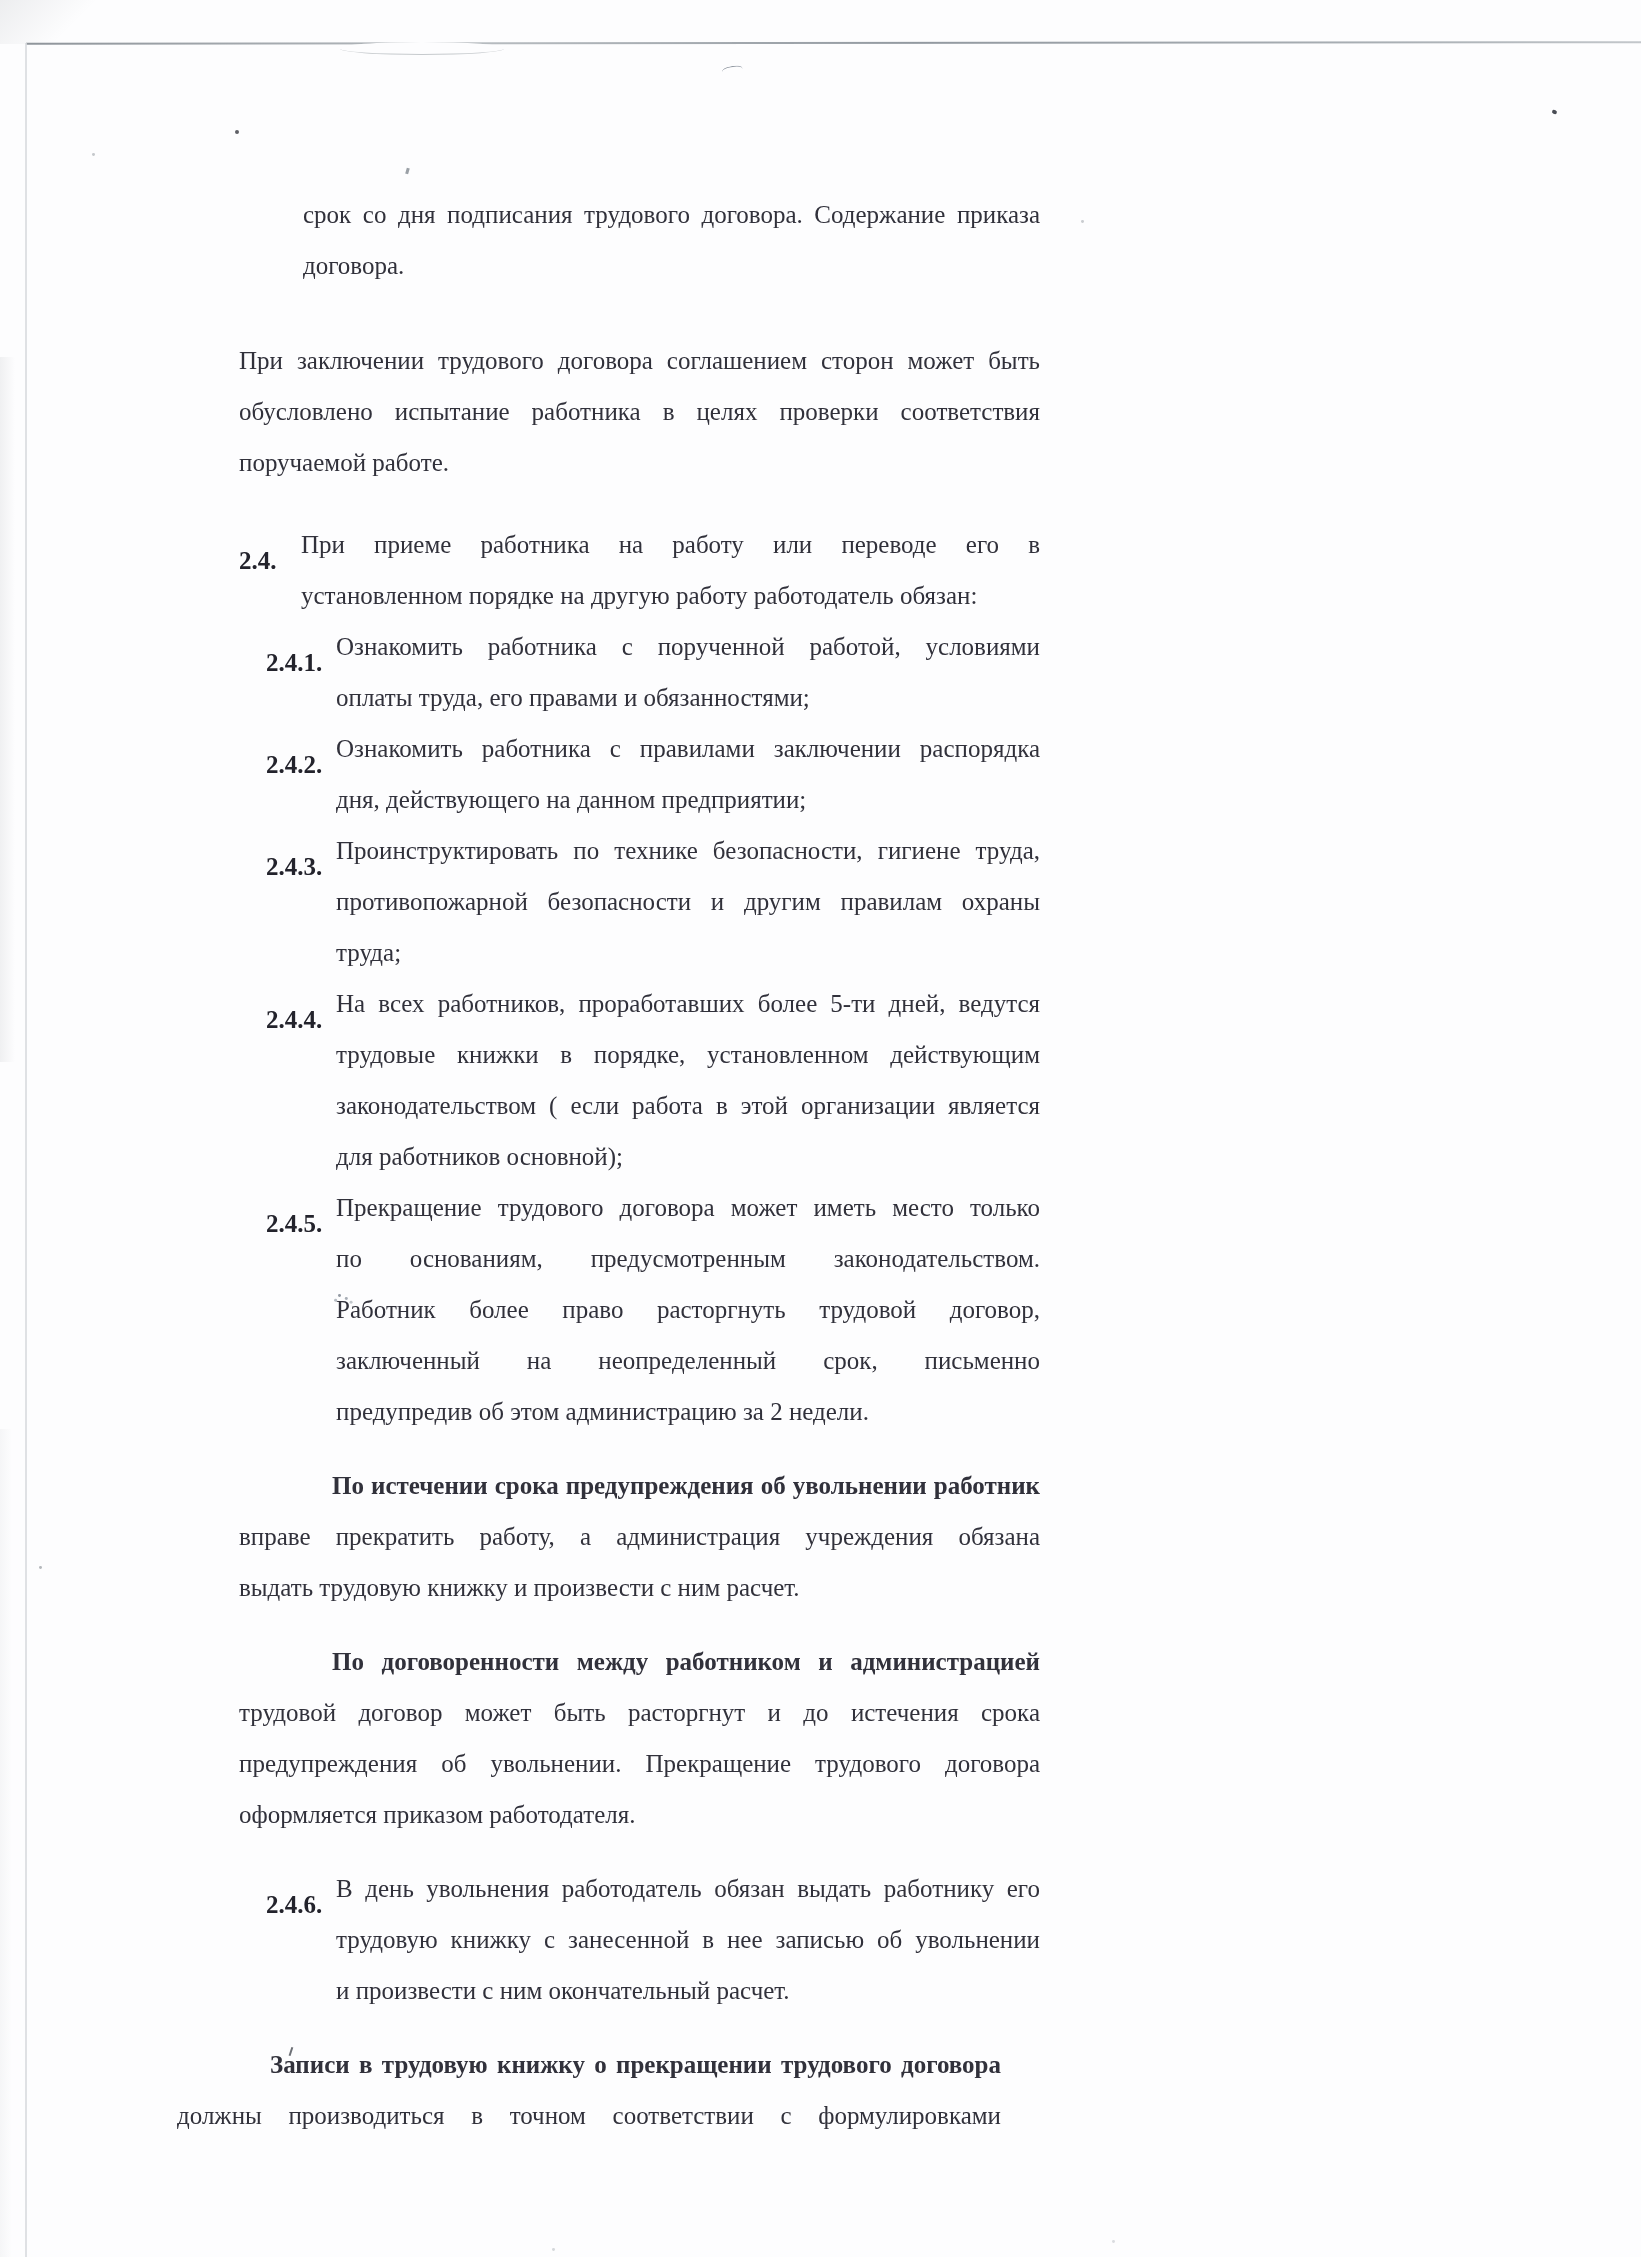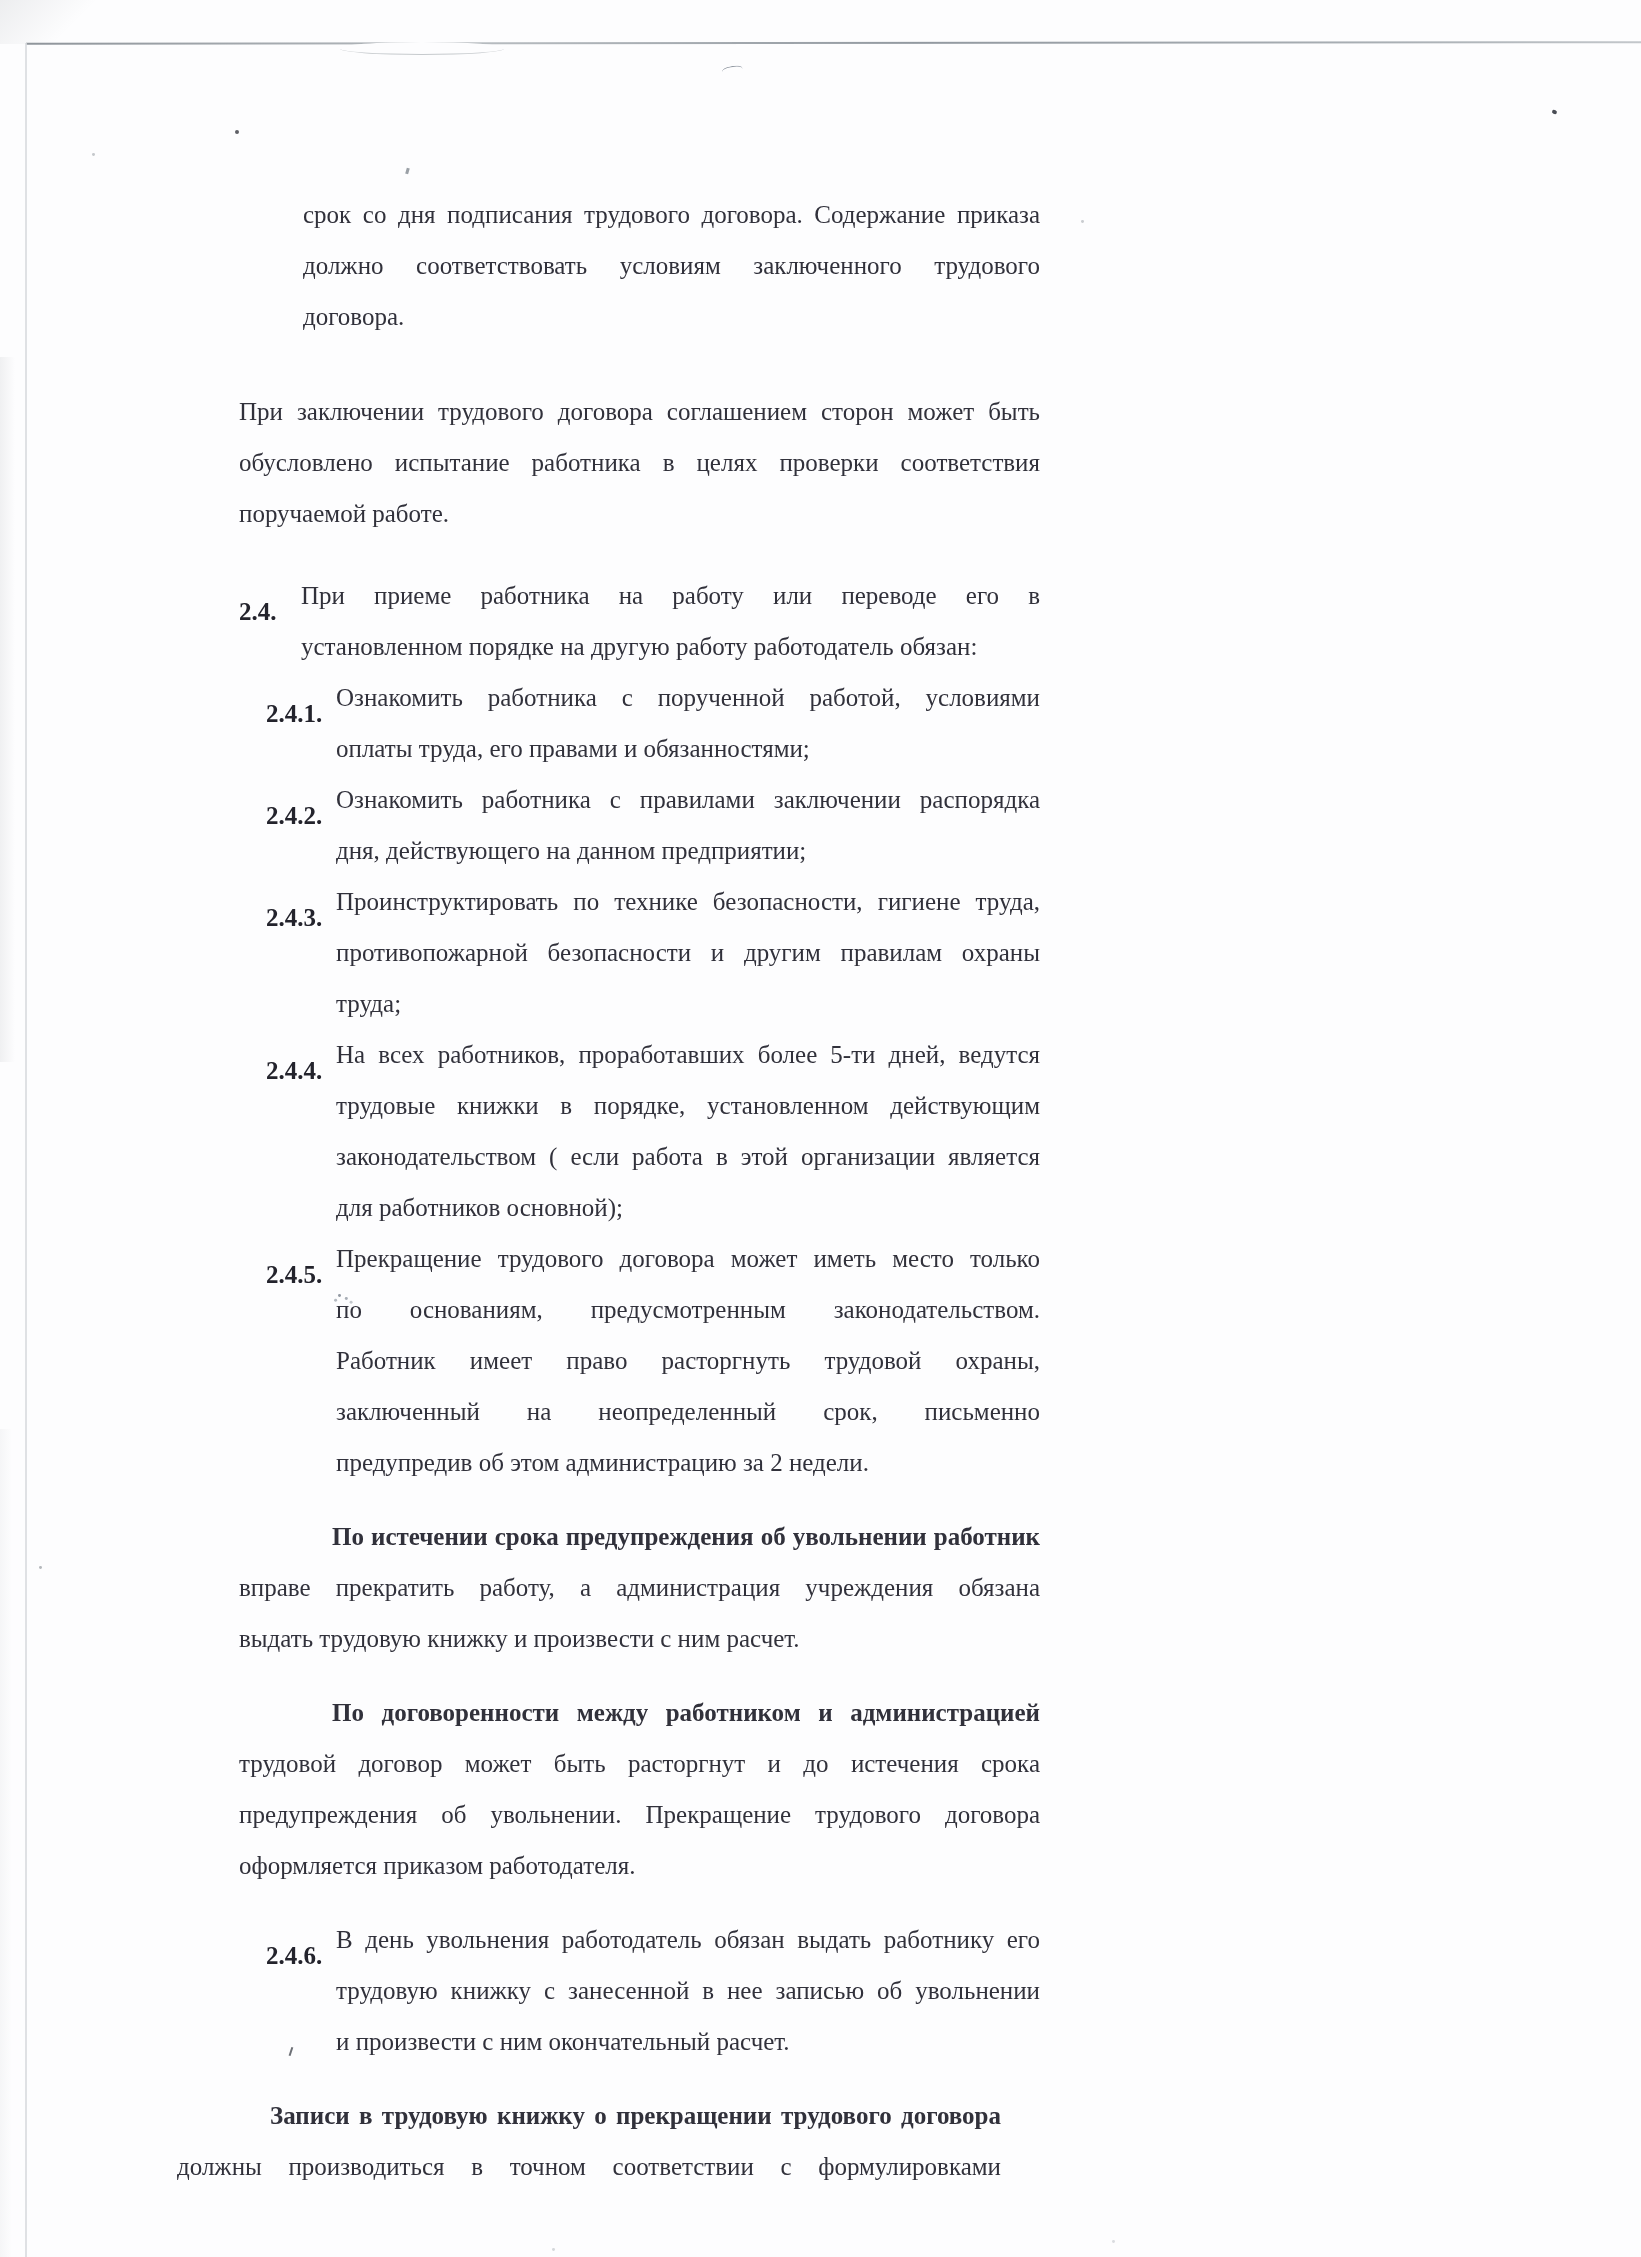--- a/index.html
+++ b/index.html
@@ -69,21 +69,20 @@
   <div class="speck" style="left:39px;top:1566px;width:2.9px;height:2.9px;background:#b5b8bc;"></div>
   <div class="speck" style="left:92px;top:153px;width:2.9px;height:2.9px;background:#c5c8cc;"></div>
   <div class="speck" style="left:1081px;top:220px;width:2.9px;height:2.9px;background:#c9ccd0;"></div>
   <div class="speck" style="left:552px;top:2248px;width:2.9px;height:2.9px;background:#d5d8db;"></div>
   <div class="speck" style="left:1112px;top:2240px;width:2.9px;height:2.9px;background:#dadce0;"></div>
 
   <div class="content">
 
     <div class="para hang-cont">
         <div class="line first">срок со дня подписания трудового договора. Содержание приказа</div>
-        <div class="line">должно соответствовать условиям заключенного трудового</div>
         <div class="line last">договора.</div>
       </div>
 
     <div class="para mt-xl">
         <div class="line first">При заключении трудового договора соглашением сторон может быть</div>
         <div class="line">обусловлено испытание работника в целях проверки соответствия</div>
         <div class="line last">поручаемой работе.</div>
       </div>
 
     <div class="para num-item lvl1 mt-lg">
@@ -127,21 +126,21 @@
           <div class="line">законодательством ( если работа в этой организации является</div>
           <div class="line last">для работников основной);</div>
         </div>
     </div>
 
     <div class="para num-item">
       <span class="num">2.4.5.</span>
       <div>
           <div class="line first">Прекращение трудового договора может иметь место только</div>
           <div class="line">по основаниям, предусмотренным законодательством.</div>
-          <div class="line">Работник имеет право расторгнуть трудовой охраны,</div>
+          <div class="line">Работник более право расторгнуть трудовой договор,</div>
           <div class="line">заключенный на неопределенный срок, письменно</div>
           <div class="line last">предупредив об этом администрацию за 2 недели.</div>
         </div>
     </div>
 
     <div class="para indent-first mt-md">
         <div class="line first">По истечении срока предупреждения об увольнении работник</div>
         <div class="line">вправе прекратить работу, а администрация учреждения обязана</div>
         <div class="line last">выдать трудовую книжку и произвести с ним расчет.</div>
       </div>

